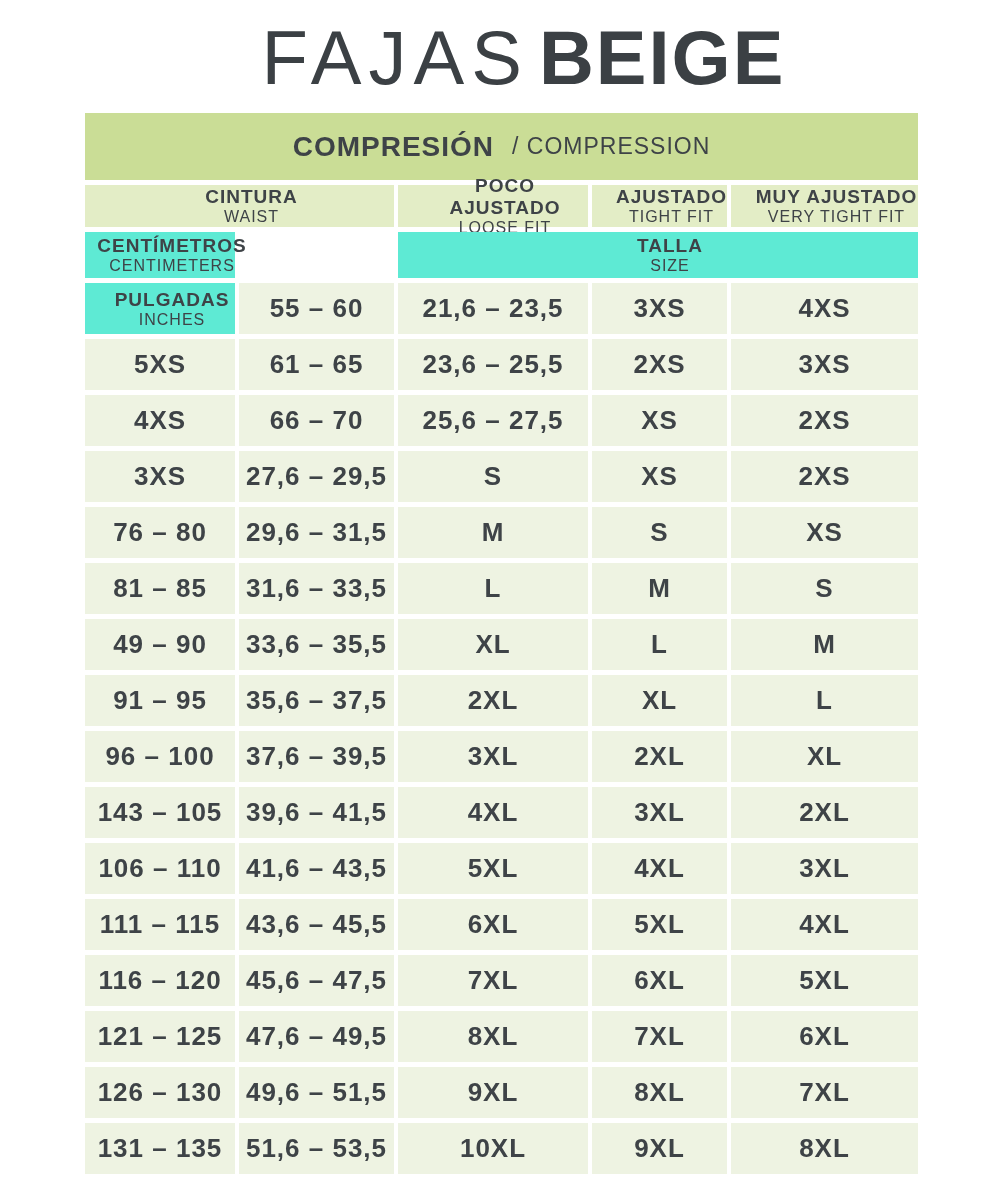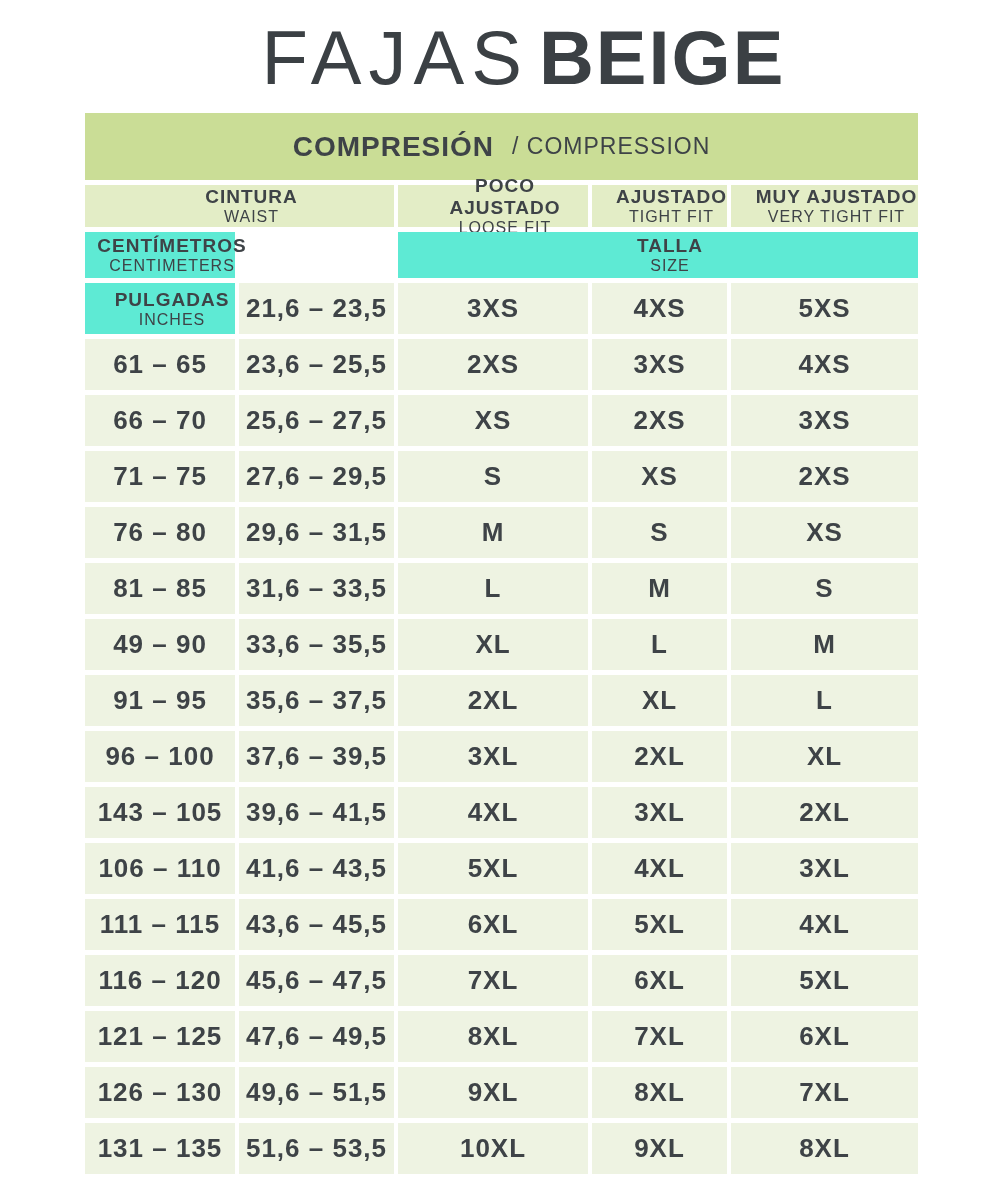--- a/index.html
+++ b/index.html
@@ -119,35 +119,35 @@
     </div>
     <div class="hcell hc2 span3-5">
       <span class="main">TALLA</span>
       <span class="sub">SIZE</span>
     </div>
     <div class="hcell hc2">
       <span class="main">PULGADAS</span>
       <span class="sub">INCHES</span>
     </div>
 
+  <div class="dcell">55 – 60</div>
       <div class="dcell">21,6 – 23,5</div>
       <div class="dcell">3XS</div>
       <div class="dcell">4XS</div>
       <div class="dcell">5XS</div>
       <div class="dcell">61 – 65</div>
       <div class="dcell">23,6 – 25,5</div>
       <div class="dcell">2XS</div>
       <div class="dcell">3XS</div>
       <div class="dcell">4XS</div>
       <div class="dcell">66 – 70</div>
       <div class="dcell">25,6 – 27,5</div>
       <div class="dcell">XS</div>
       <div class="dcell">2XS</div>
       <div class="dcell">3XS</div>
-      <div class="dcell">71 – 75</div>
       <div class="dcell">27,6 – 29,5</div>
       <div class="dcell">S</div>
       <div class="dcell">XS</div>
       <div class="dcell">2XS</div>
       <div class="dcell">76 – 80</div>
       <div class="dcell">29,6 – 31,5</div>
       <div class="dcell">M</div>
       <div class="dcell">S</div>
       <div class="dcell">XS</div>
       <div class="dcell">81 – 85</div>

